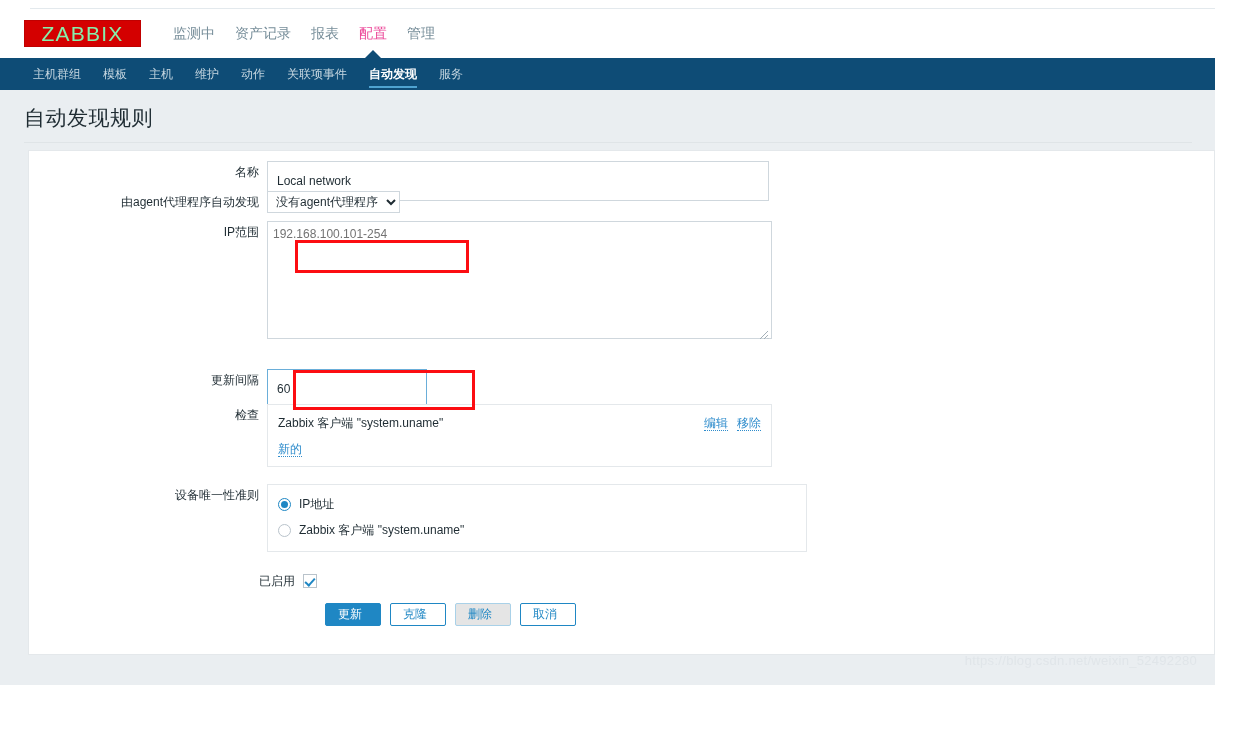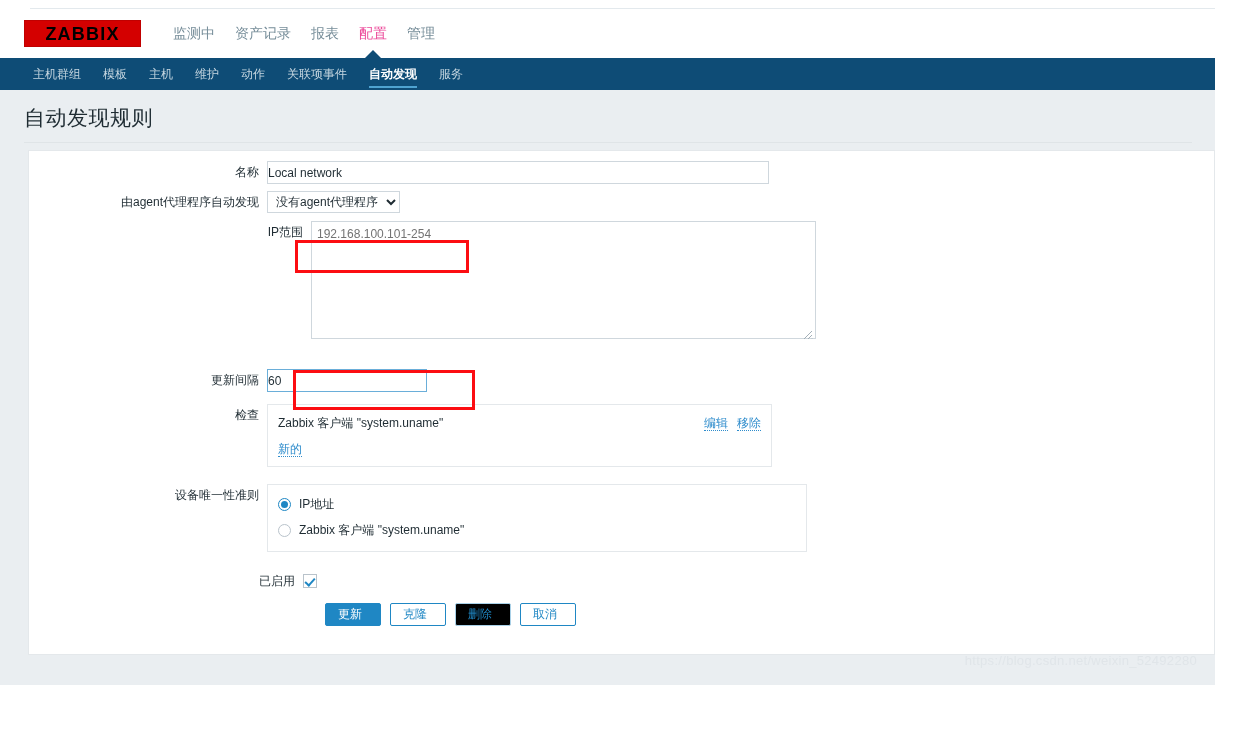--- a/index.html
+++ b/index.html
@@ -53,23 +53,23 @@
     width: 117px;
     height: 27px;
     background: #d40000;
     border: 1px solid #c00000;
     box-sizing: border-box;
     display: flex;
     align-items: center;
     justify-content: center;
   }
   .logo-text {
-    color: #000000;
-    font-size: 18px;
-    font-weight: 700;
+    color: #86efac;
+    font-size: 21px;
+    font-weight: 400;
     letter-spacing: 1.2px;
     font-family: "Liberation Sans", sans-serif;
     line-height: 1;
   }
   .mainnav {
     display: flex;
     align-items: center;
     margin-left: 22px;
     height: 49px;
   }
@@ -185,24 +185,24 @@
     padding-right: 8px;
     font-size: 12px;
     color: #1f2c33;
     line-height: 22px;
     white-space: nowrap;
   }
 
   
   .text-input {
     box-sizing: border-box;
-    height: 23px;
+    height: 40px;
     border: 1px solid #cfd7dd;
     background: #ffffff;
-    padding: 0 0;
+    padding: 0 9px;
     font-size: 12px;
     color: #1f2c33;
     font-family: "Liberation Sans", sans-serif;
     outline: none;
     line-height: 20px;
   }
   .text-input.focused {
     border: 1px solid #6aaed9;
   }
   select.select-input {
@@ -348,21 +348,21 @@
     background: #1f87c4;
     border: 1px solid #1f87c4;
     color: #ffffff;
   }
   .btn-secondary {
     background: #ffffff;
     border: 1px solid #1f87c4;
     color: #1f87c4;
   }
   .btn-muted {
-    background: #000000;
+    background: #e5e5e5;
     border: 1px solid #a9d1e8;
     color: #1f87c4;
   }
 
   
   .annot {
     position: absolute;
     border: 3px solid #fc0d12;
     box-sizing: border-box;
     pointer-events: none;
@@ -424,21 +424,21 @@
         <input class="text-input" style="width: 502px;" type="text" value="Local network">
       </div>
 
       <div class="frow" style="left:0; top:40px;">
         <div class="flabel">由agent代理程序自动发现</div>
         <select class="select-input">
           <option>没有agent代理程序</option>
         </select>
       </div>
 
-      <div class="frow" style="left:0; top:70px;padding-left:44px;">
+      <div class="frow" style="left:0; top:70px;">
         <div class="flabel">IP范围</div>
         <div style="position:relative;">
           <textarea class="textarea-input" style="width: 505px; height: 118px;">192.168.100.101-254</textarea>
           <svg class="resize-grip" viewBox="0 0 10 10">
             <path d="M9 1 L1 9 M9 5 L5 9 M9 8.5 L8.5 9" stroke="#9aa7b0" stroke-width="0.9" fill="none"></path>
           </svg>
         </div>
       </div>
 
       <div class="frow" style="left:0; top:218px;">

